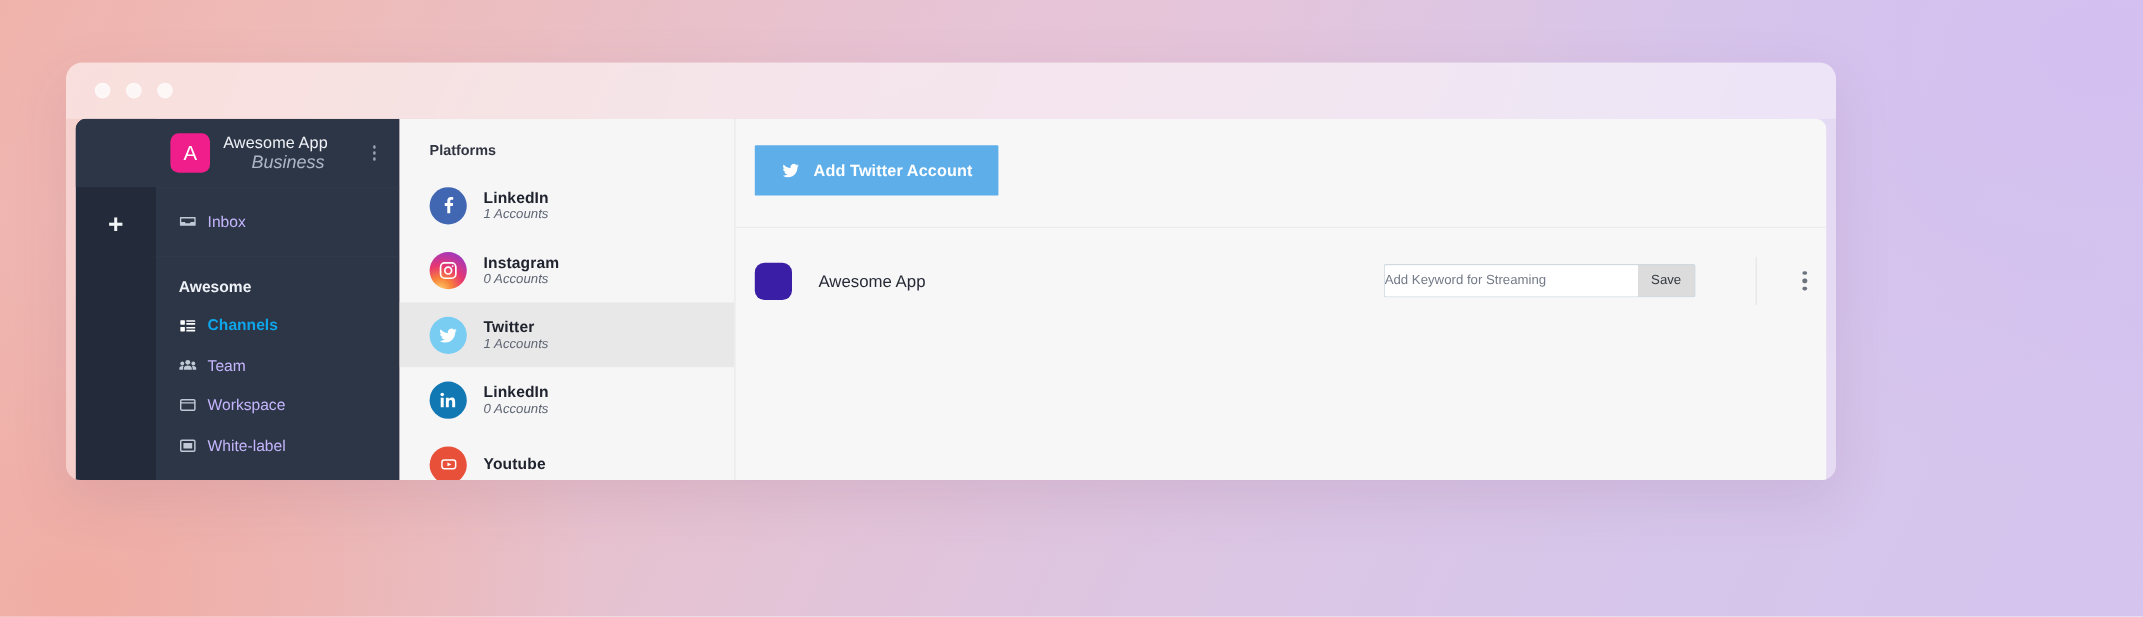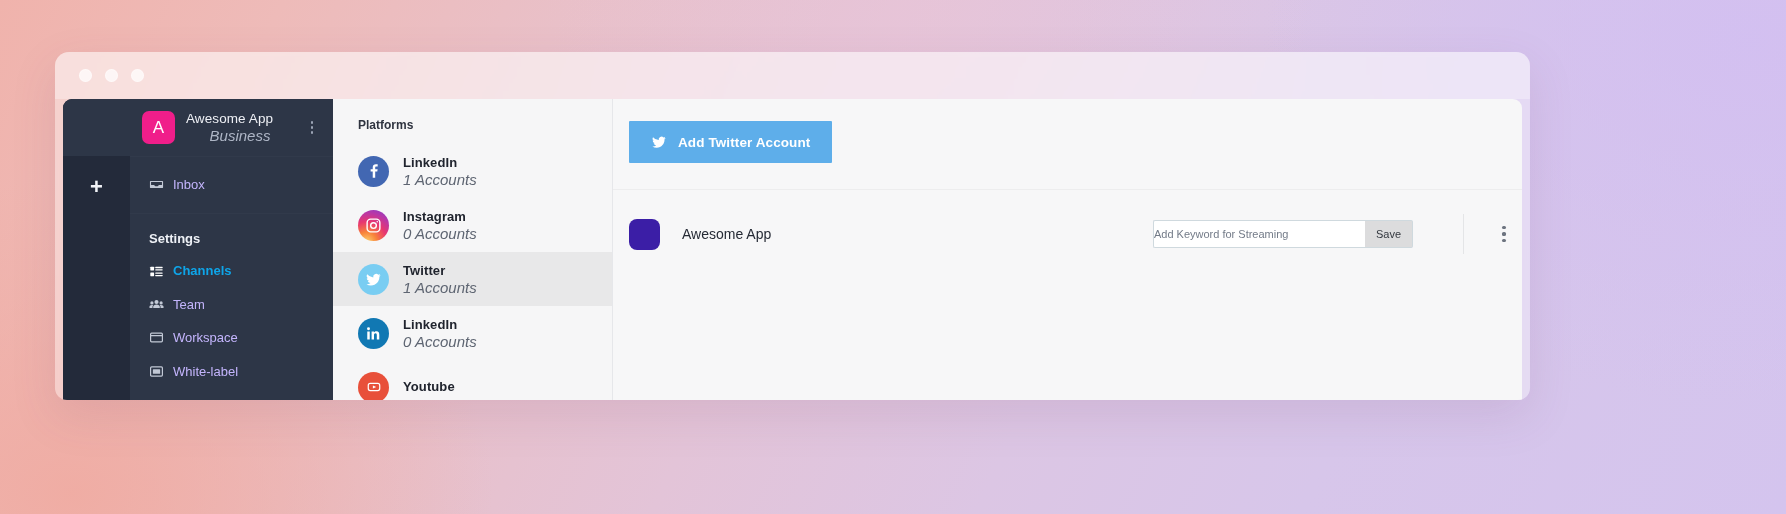--- a/index.html
+++ b/index.html
@@ -155,21 +155,21 @@
   .pf-row.selected { background:#e8e8e9; }
   .pf-icon {
     width:31px; height:31px; flex:0 0 31px;
     border-radius:50%;
     display:flex; align-items:center; justify-content:center;
     color:#fff;
   }
   .pf-icon svg { display:block; }
   .pf-meta { display:flex; flex-direction:column; gap:1px; }
   .pf-name { font-size:13px; font-weight:bold; color:#20242e; letter-spacing:.1px; }
-  .pf-cnt  { font-size:15px; color:#5e6572; font-style:italic; }
+  .pf-cnt  { font-size:11px; color:#5e6572; font-style:italic; }
 
   .ic-facebook  { background:#4267b2; }
   .ic-instagram { background:radial-gradient(circle at 28% 104%, #fdd56f 0%, #f8833a 26%, #e8376f 52%, #b737a8 76%, #7a3fd0 100%); }
   .ic-twitter   { background:#79cdf2; }
   .ic-linkedin  { background:#1178b3; }
   .ic-youtube   { background:#e8503a; }
 
   
   .content {
     flex:1; background:#f7f7f8;
@@ -285,21 +285,21 @@
               </svg>
             </span>
             <span>Inbox</span>
           </div>
 
 
         </div>
 
         <div class="sb-divider" style="margin-top:12px"></div>
 
-        <div class="sect-title">Settings</div>
+        <div class="sect-title">Awesome</div>
 
         <div class="nav" style="padding-top:2px">
 
           <div class="nav-item active">
             <span class="ico">
               <svg width="15" height="15" viewBox="0 0 16 16" fill="#ffffff">
                 <rect x="1.4" y="3" width="4" height="4" rx=".5"></rect>
                 <rect x="6.6" y="3" width="8" height="1.4" rx=".5"></rect>
                 <rect x="6.6" y="5.6" width="8" height="1.4" rx=".5"></rect>
                 <rect x="1.4" y="9" width="4" height="4" rx=".5"></rect>

